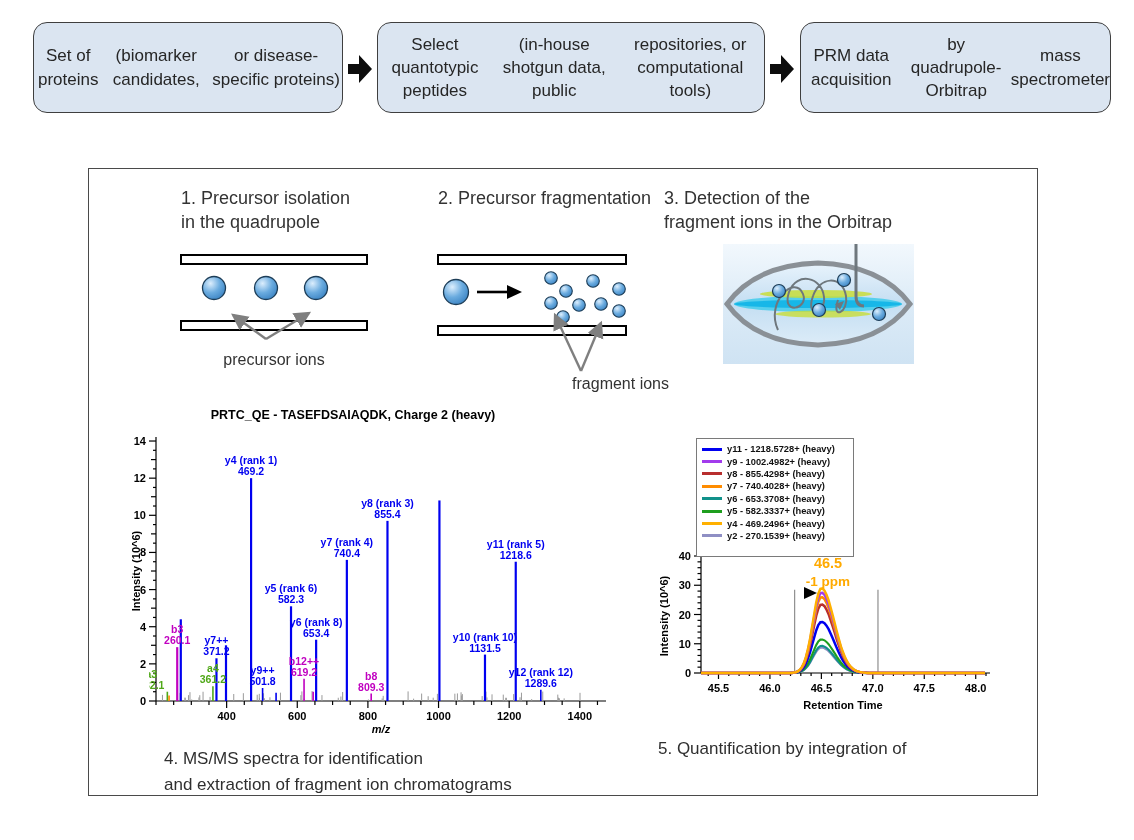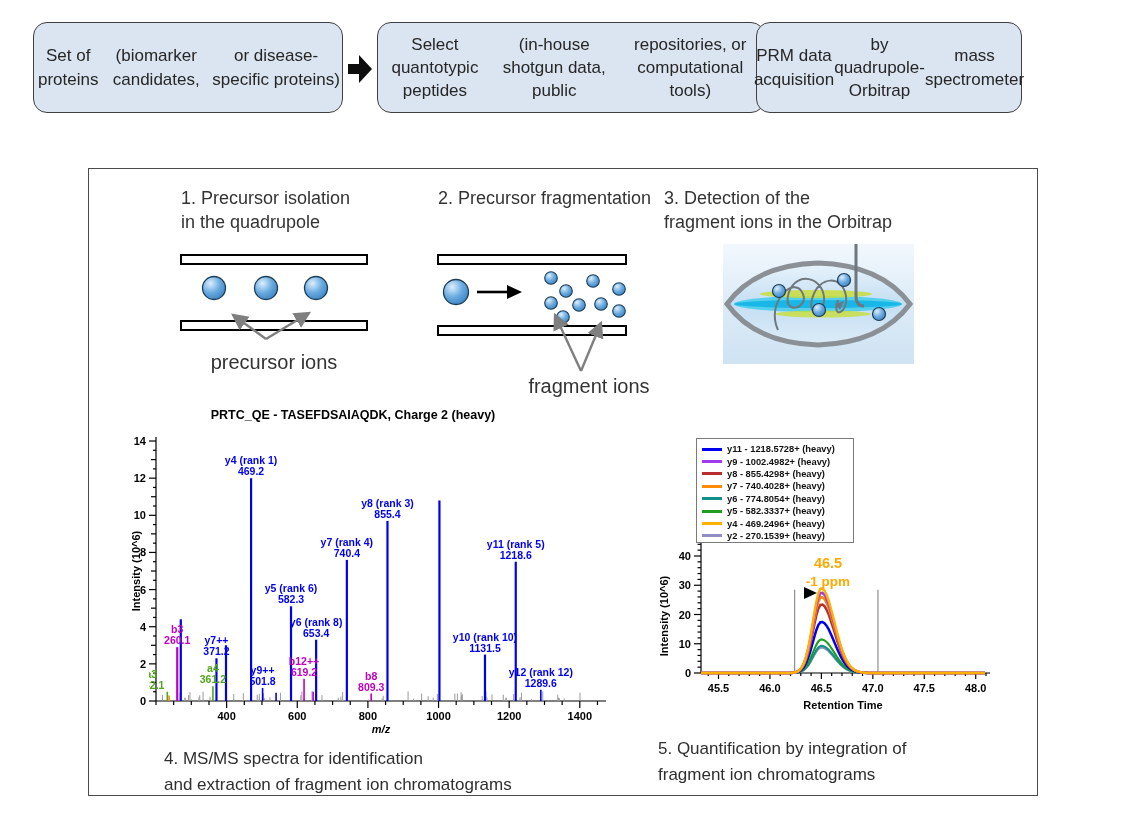--- a/index.html
+++ b/index.html
@@ -2,31 +2,31 @@
 <html><head>
 <meta charset="utf-8">
 <style>
   html,body{margin:0;padding:0;background:#fff;font-family:"Liberation Sans",sans-serif;}
   .stage{position:relative;width:1134px;height:840px;background:#fff;overflow:hidden;}
   .flow-box{position:absolute;top:22px;height:91px;background:#dbe5f1;border:1.6px solid #3f3f3f;
     border-radius:14px;display:flex;flex-direction:row;justify-content:center;align-items:center;
     text-align:center;color:#262626;font-size:17px;line-height:1.36;box-sizing:border-box;}
   #box1{left:33px;width:310px;}
   #box2{left:377px;width:388px;}
-  #box3{left:756px;width:266px;}
+  #box3{left:800px;width:311px;}
   .flow-arrow{position:absolute;top:53px;width:26px;height:32px;}
   #arrow1{left:347px;} #arrow2{left:769px;}
   .main-panel{position:absolute;left:88px;top:168px;width:950px;height:628px;border:1.4px solid #4a4a4a;box-sizing:border-box;}
   .step-title{position:absolute;font-size:18px;color:#333;line-height:1.34;white-space:nowrap;}
-  .ion-label{position:absolute;font-size:20px;color:#333;text-align:center;}
+  .ion-label{position:absolute;font-size:16px;color:#333;text-align:center;}
   .caption{position:absolute;font-size:17px;color:#2f2f2f;line-height:1.5;white-space:nowrap;}
   .abs{position:absolute;}
   svg text{font-family:"Liberation Sans",sans-serif;}
   .legend{position:absolute;left:607px;top:269px;width:158px;background:#fff;border:1px solid #7a7a7a;
-    padding:4px 5px 0 5px;box-sizing:border-box;}
+    padding:4px 5px 14px 5px;box-sizing:border-box;}
   .legend-row{display:flex;align-items:center;height:12.4px;}
   .legend-swatch{display:inline-block;width:20px;height:3px;margin-right:5px;flex:0 0 20px;}
   .legend-text{font-size:9.3px;font-weight:bold;color:#111;white-space:nowrap;}
 </style>
 </head>
 <body>
 
 <div class="stage">
 
   <div class="flow-box" id="box1">
@@ -109,21 +109,21 @@
         <circle cx="172" cy="57" r="6.3" fill="url(#ionG)" stroke="#1d3d57" stroke-width="1.1"></circle>
         <circle cx="190" cy="42" r="6.3" fill="url(#ionG)" stroke="#1d3d57" stroke-width="1.1"></circle>
         <circle cx="190" cy="64" r="6.3" fill="url(#ionG)" stroke="#1d3d57" stroke-width="1.1"></circle>
         <circle cx="150" cy="58" r="6.3" fill="url(#ionG)" stroke="#1d3d57" stroke-width="1.1"></circle>
       </g>
       <g stroke="#7f7f7f" stroke-width="2.4" fill="none">
         <line x1="152" y1="124" x2="126" y2="68" marker-end="url(#gah)"></line>
         <line x1="152" y1="124" x2="172" y2="76" marker-end="url(#gah)"></line>
       </g>
     </svg>
-    <div class="ion-label" style="left:420px;top:206px;width:160px;">fragment ions</div>
+    <div class="ion-label" style="left:420px;top:206px;width:160px;text-align:right;">fragment ions</div>
 
     <svg class="abs" style="left:634px;top:75px;" width="191" height="120">
       <defs>
         <linearGradient id="obg" x1="0" y1="0" x2="0" y2="1">
           <stop offset="0%" stop-color="#f2f8fd"></stop>
             <stop offset="50%" stop-color="#dcebf7"></stop>
             <stop offset="100%" stop-color="#cfe3f3"></stop>
         </linearGradient>
         <linearGradient id="lensG" x1="0" y1="0" x2="0" y2="1">
           <stop offset="0%" stop-color="#e8f3fc"></stop>
@@ -448,21 +448,21 @@
         <div class="legend-row">
           <span class="legend-swatch" style="background: rgb(184, 46, 46);"></span>
           <span class="legend-text">y8 - 855.4298+ (heavy)</span>
         </div>
         <div class="legend-row">
           <span class="legend-swatch" style="background: rgb(255, 140, 0);"></span>
           <span class="legend-text">y7 - 740.4028+ (heavy)</span>
         </div>
         <div class="legend-row">
           <span class="legend-swatch" style="background: rgb(17, 145, 138);"></span>
-          <span class="legend-text">y6 - 774.8054+ (heavy)</span>
+          <span class="legend-text">y6 - 653.3708+ (heavy)</span>
         </div>
         <div class="legend-row">
           <span class="legend-swatch" style="background: rgb(30, 158, 30);"></span>
           <span class="legend-text">y5 - 582.3337+ (heavy)</span>
         </div>
         <div class="legend-row">
           <span class="legend-swatch" style="background: rgb(255, 176, 0);"></span>
           <span class="legend-text">y4 - 469.2496+ (heavy)</span>
         </div>
         <div class="legend-row">
@@ -470,17 +470,16 @@
           <span class="legend-text">y2 - 270.1539+ (heavy)</span>
         </div>
       </div>
 
     <div class="caption" style="left:75px;top:567px;margin-top:10px;">
       <div>4. MS/MS spectra for identification</div>
       <div>and extraction of fragment ion chromatograms</div>
     </div>
     <div class="caption" style="left:569px;top:567px;">
       <div>5. Quantification by integration of</div>
-      <div>fragment ion chromatograms</div>
     </div>
 
   </div>
 </div>
 
 </body></html>

